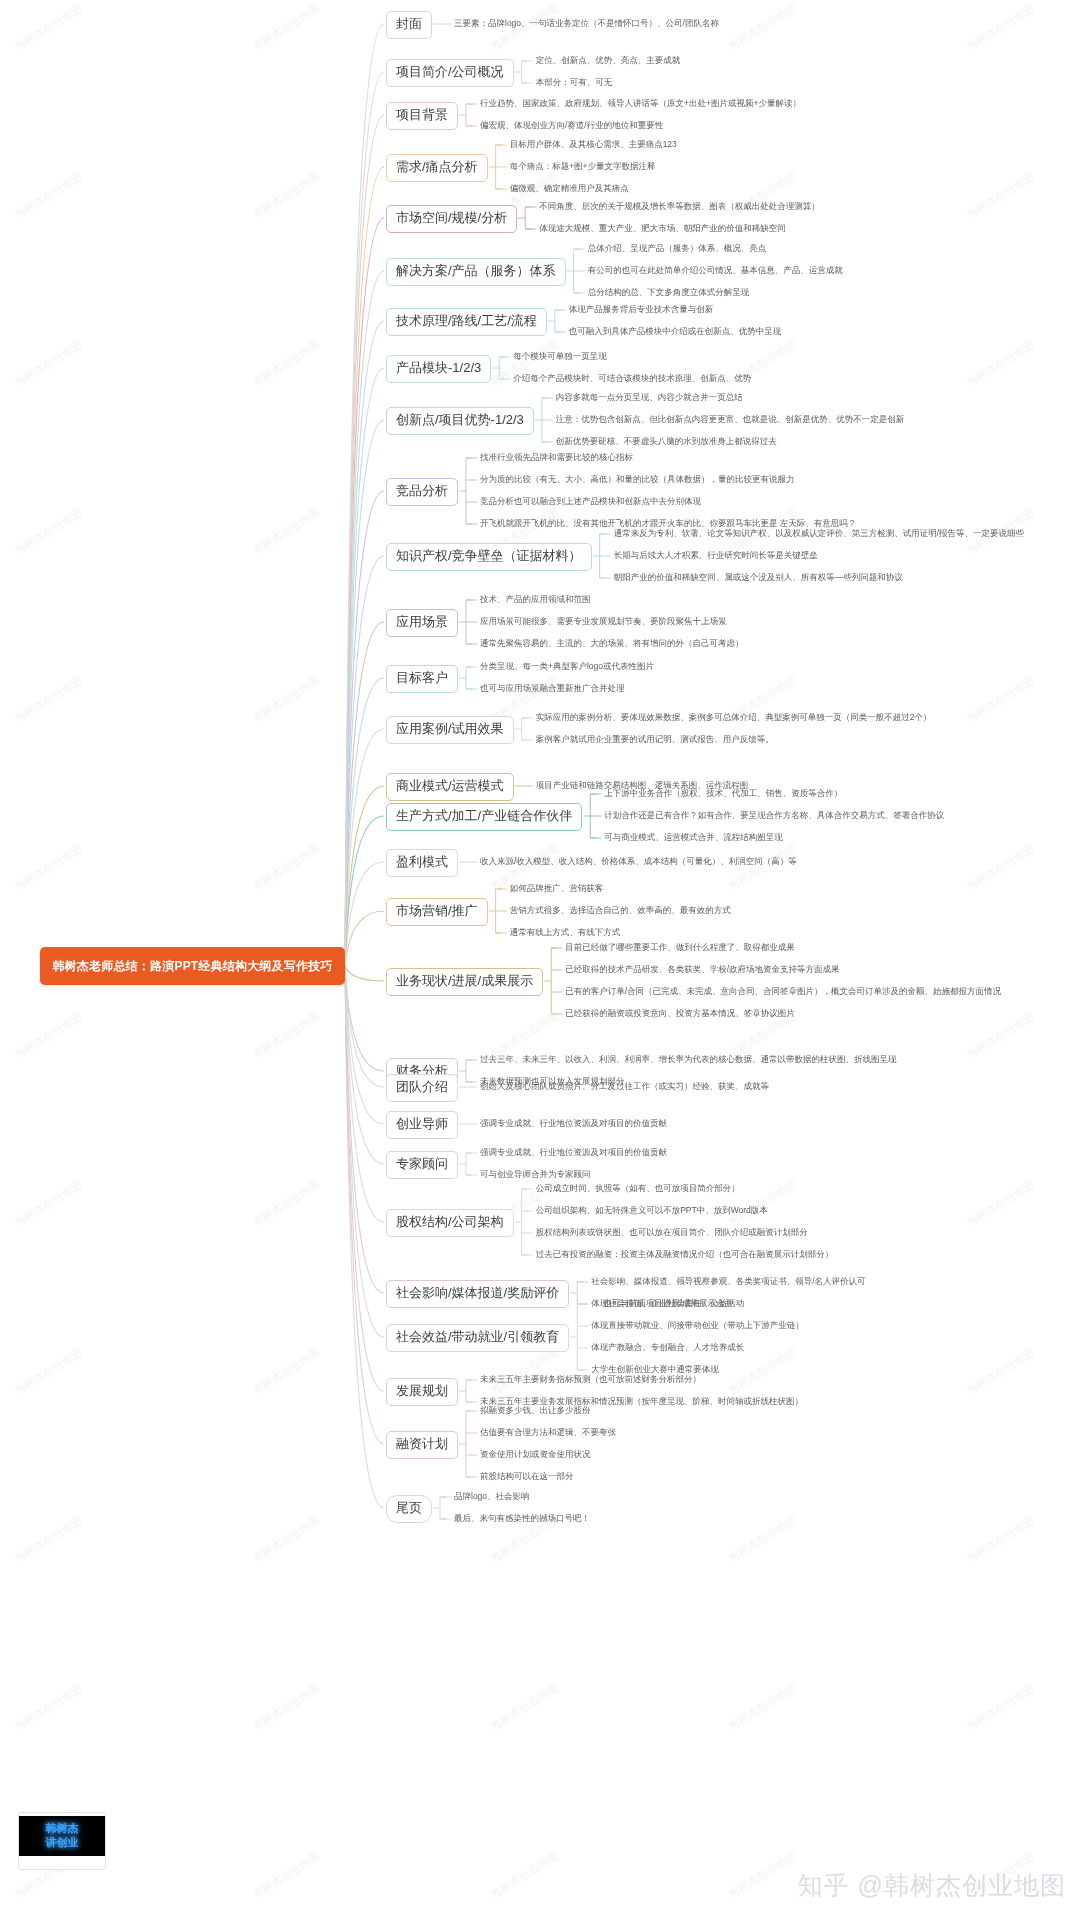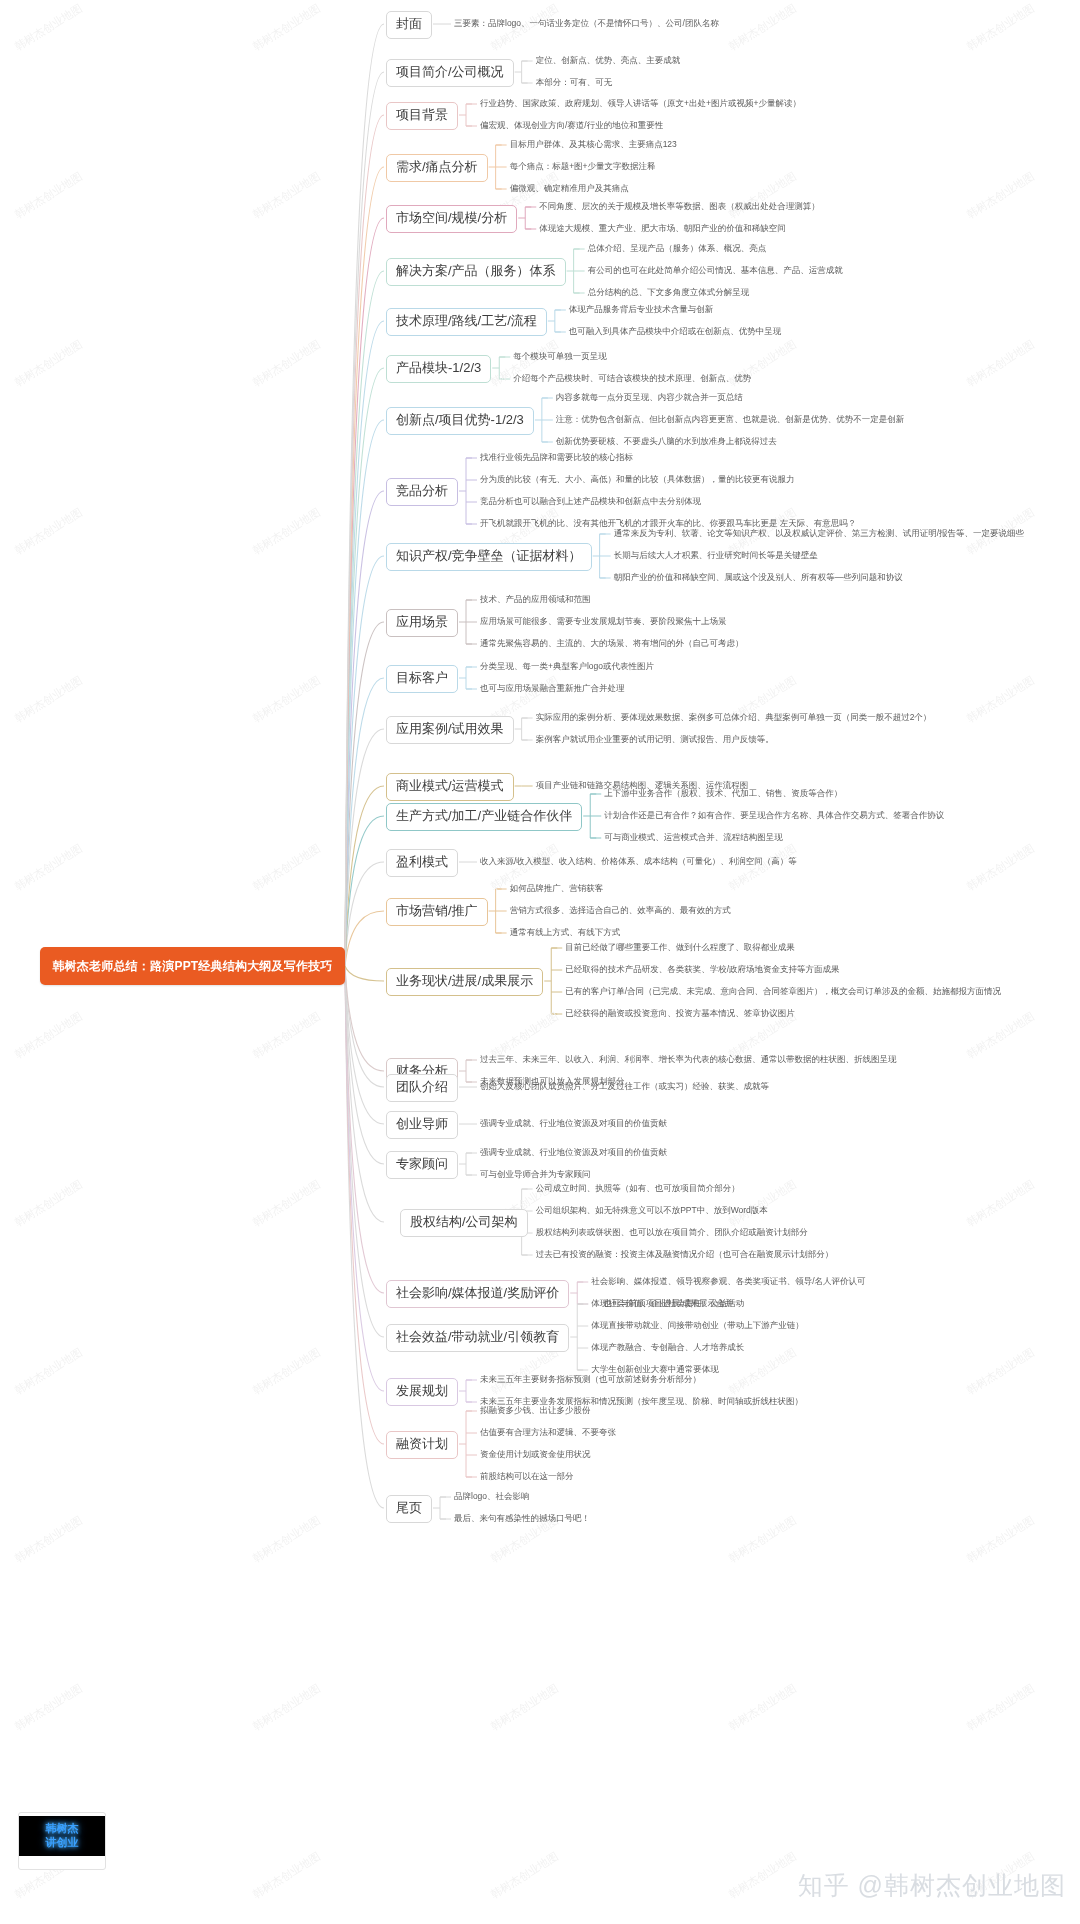--- a/index.html
+++ b/index.html
@@ -399,21 +399,21 @@
       </div>
       <div class="branch" style="left: 386px; top: 1111px;"><div class="bnode" style="border-color: rgb(216, 216, 216);"><span>创业导师</span></div></div>
       <div class="leaves" style="left: 480px; top: 0px;">
         <div class="leaf" style="top: 1119px;">强调专业成就、行业地位资源及对项目的价值贡献</div>
       </div>
       <div class="branch" style="left: 386px; top: 1151px;"><div class="bnode" style="border-color: rgb(216, 216, 216);"><span>专家顾问</span></div></div>
       <div class="leaves" style="left: 480px; top: 0px;">
         <div class="leaf" style="top: 1148px;">强调专业成就、行业地位资源及对项目的价值贡献</div>
         <div class="leaf" style="top: 1170px;">可与创业导师合并为专家顾问</div>
       </div>
-      <div class="branch" style="left: 386px; top: 1209px; margin-left: 14px;"><div class="bnode" style="border-color: rgb(216, 216, 216);"><span>股权结构/公司架构</span></div></div>
+      <div class="branch" style="left: 386px; top: 1209px;"><div class="bnode" style="border-color: rgb(216, 216, 216);"><span>股权结构/公司架构</span></div></div>
       <div class="leaves" style="left: 535.625px; top: 0px;">
         <div class="leaf" style="top: 1184px;">公司成立时间、执照等（如有、也可放项目简介部分）</div>
         <div class="leaf" style="top: 1206px;">公司组织架构、如无特殊意义可以不放PPT中、放到Word版本</div>
         <div class="leaf" style="top: 1228px;">股权结构列表或饼状图、也可以放在项目简介、团队介绍或融资计划部分</div>
         <div class="leaf" style="top: 1250px;">过去已有投资的融资：投资主体及融资情况介绍（也可合在融资展示计划部分）</div>
       </div>
       <div class="branch" style="left: 386px; top: 1280px;"><div class="bnode" style="border-color: rgb(224, 198, 210);"><span>社会影响/媒体报道/奖励评价</span></div></div>
       <div class="leaves" style="left: 591.234px; top: 0px;">
         <div class="leaf" style="top: 1277px;">社会影响、媒体报道、领导视察参观、各类奖项证书、领导/名人评价认可</div>
         <div class="leaf" style="top: 1299px; margin-left: 12px;">也可与前项项目进展/成果展示合并</div>
@@ -430,21 +430,21 @@
         <div class="leaf" style="top: 1375px;">未来三五年主要财务指标预测（也可放前述财务分析部分）</div>
         <div class="leaf" style="top: 1397px;">未来三五年主要业务发展指标和情况预测（按年度呈现、阶梯、时间轴或折线柱状图）</div>
       </div>
       <div class="branch" style="left: 386px; top: 1431px;"><div class="bnode" style="border-color: rgb(233, 198, 198);"><span>融资计划</span></div></div>
       <div class="leaves" style="left: 480px; top: 0px;">
         <div class="leaf" style="top: 1406px;">拟融资多少钱、出让多少股份</div>
         <div class="leaf" style="top: 1428px;">估值要有合理方法和逻辑、不要夸张</div>
         <div class="leaf" style="top: 1450px;">资金使用计划或资金使用状况</div>
         <div class="leaf" style="top: 1472px;">前股结构可以在这一部分</div>
       </div>
-      <div class="branch" style="left: 386px; top: 1495px;"><div class="bnode" style="border-color: rgb(216, 216, 216);"><span>尾页</span></div></div>
+      <div class="branch" style="left: 386px; top: 1495px;"><div class="bnode" style="border-color: rgb(216, 216, 216); border-radius: 11px;"><span>尾页</span></div></div>
       <div class="leaves" style="left: 454px; top: 0px;">
         <div class="leaf" style="top: 1492px;">品牌logo、社会影响</div>
         <div class="leaf" style="top: 1514px;">最后、来句有感染性的撼场口号吧！</div>
       </div>
     </div>
 
   <div class="logo-card">
     <div class="logo-inner">
       <span>韩树杰</span>
       <span>讲创业</span>

